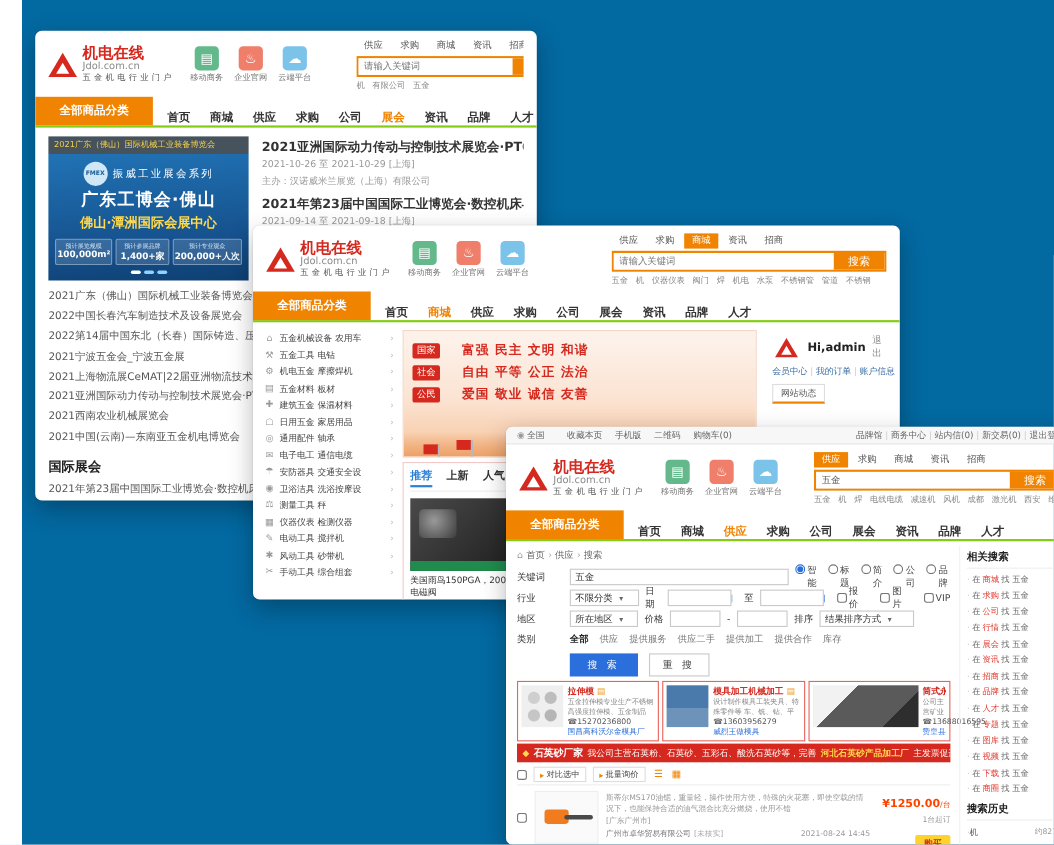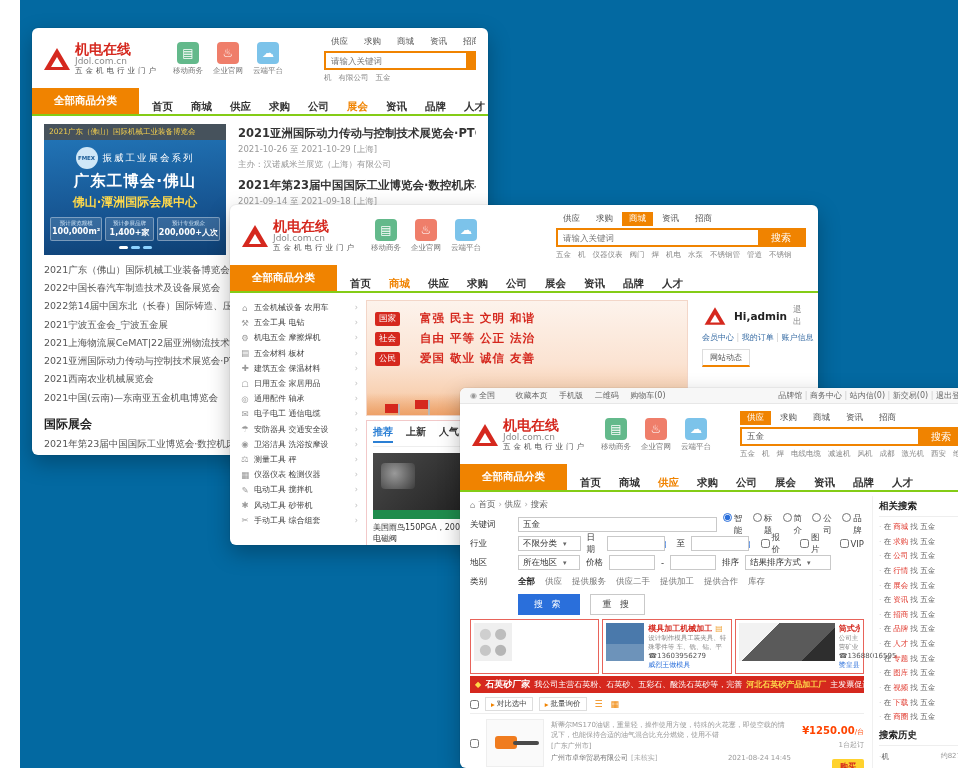--- a/index.html
+++ b/index.html
@@ -692,20 +692,26 @@
             <span>库存</span>
           </div>
         </div>
         <div class="fbtns">
           <button class="bsearch">搜 索</button>
           <button class="breset">重 搜</button>
         </div>
         <div class="ads">
           <div class="ad">
             <div class="adimg a1"></div>
+            <div class="adtx">
+              <div class="adt"><span>拉伸模</span> <span class="fold">▤</span></div>
+              <div class="add">五金拉伸模专业生产不锈钢 高强度拉伸模、五金制品</div>
+              <div class="adp"><span class="ic">☎</span><span>15270236800</span></div>
+              <div class="adc">国昌高科沃尔金模具厂</div>
+            </div>
           </div>
           <div class="ad">
             <div class="adimg a2"></div>
             <div class="adtx">
               <div class="adt"><span>模具加工机械加工</span> <span class="fold">▤</span></div>
               <div class="add">设计制作模具工装夹具、特殊零件等 车、铣、钻、平磨圆磨、攻丝机</div>
               <div class="adp"><span class="ic">☎</span><span>13603956279</span></div>
               <div class="adc">威烈王做模具</div>
             </div>
           </div>

